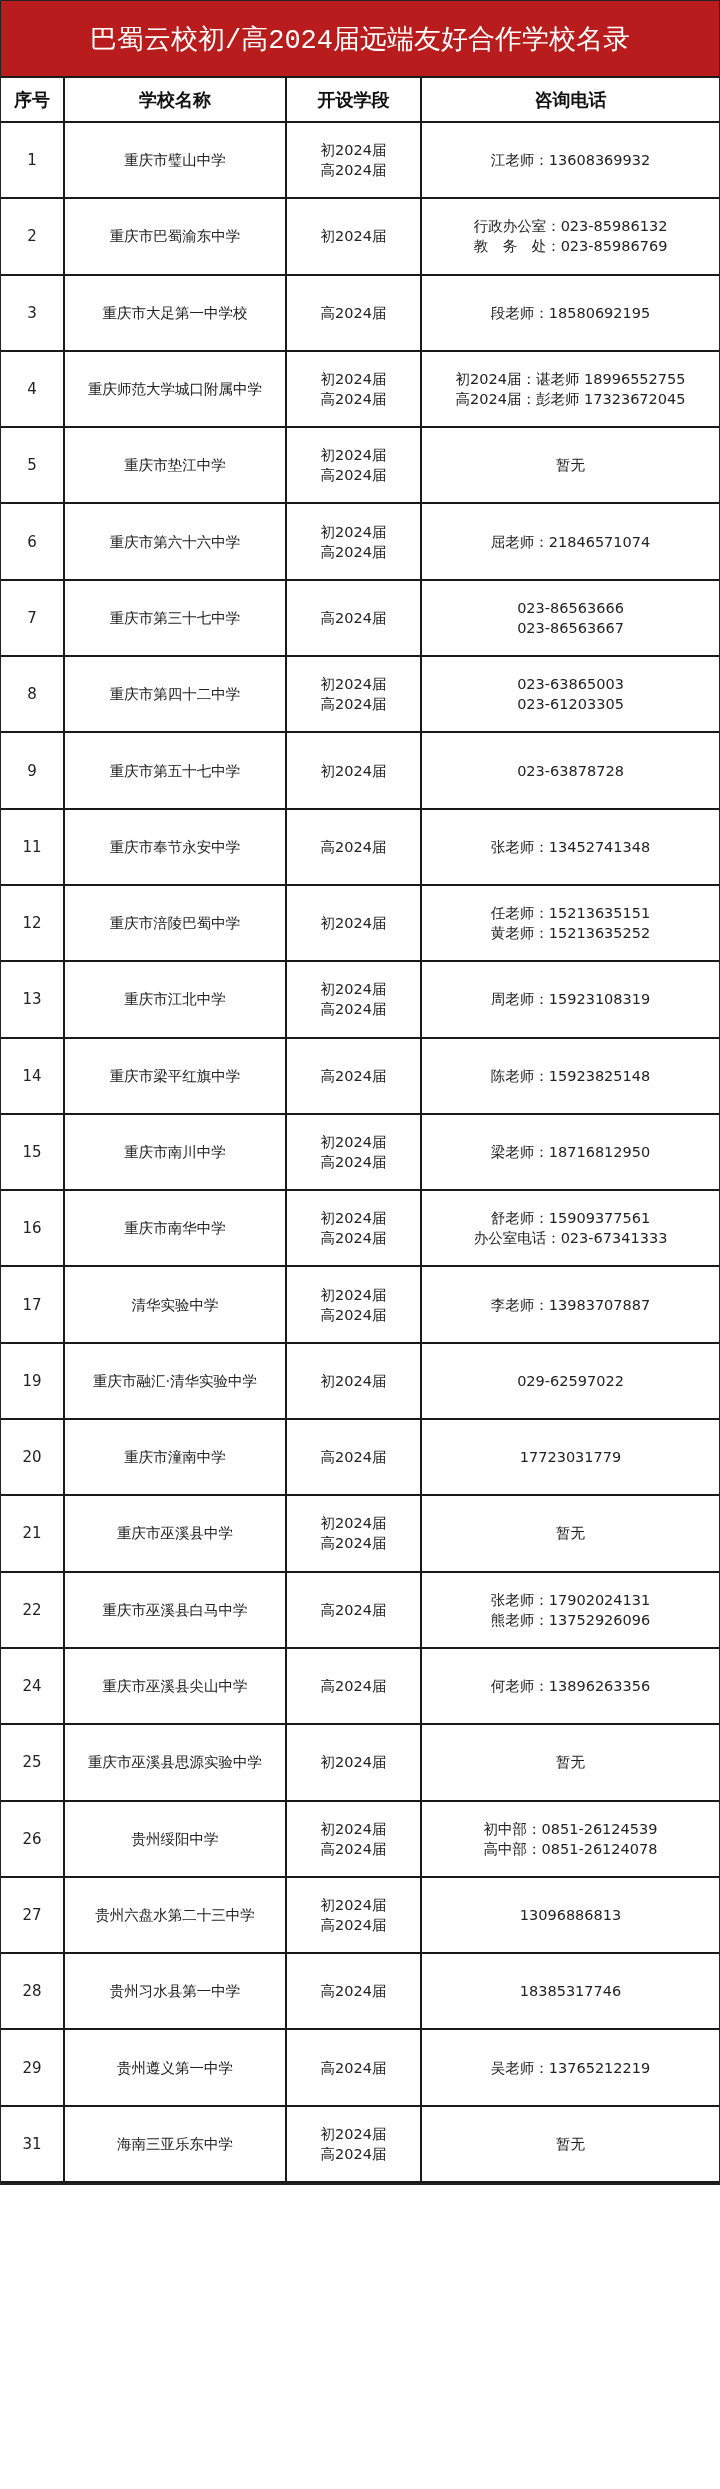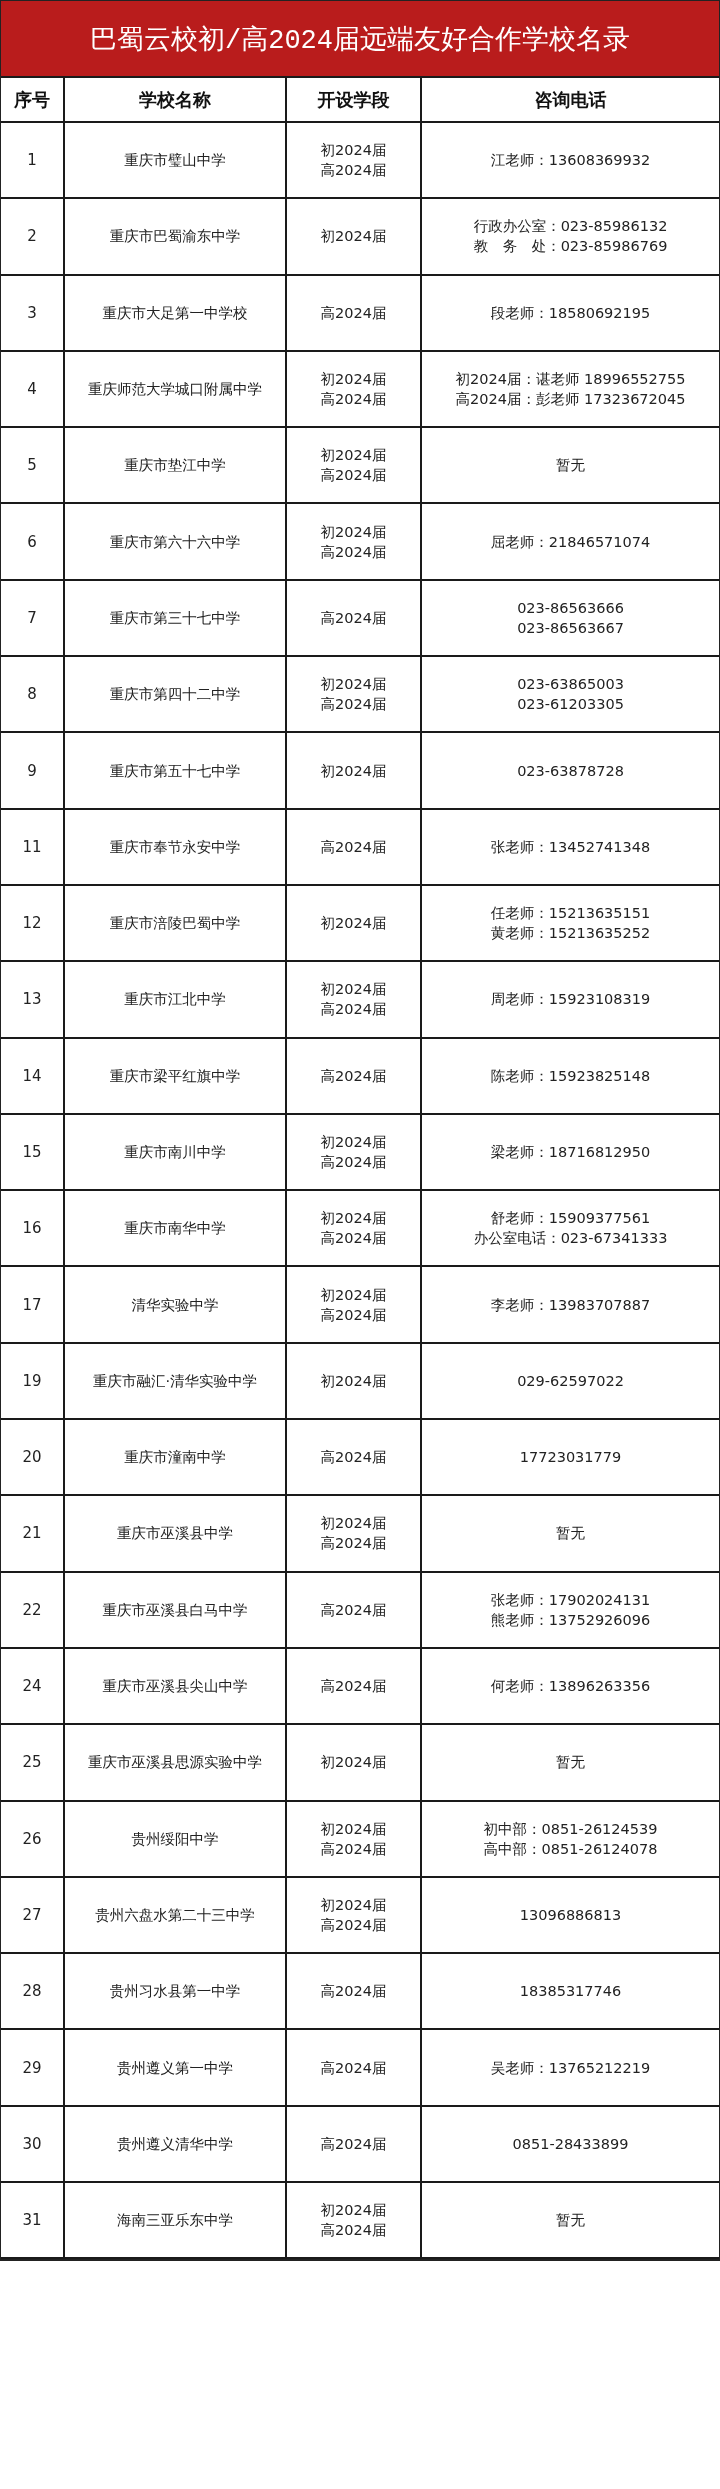--- a/index.html
+++ b/index.html
@@ -319,30 +319,20 @@
           <td class="no">29</td>
           <td>贵州遵义第一中学</td>
           <td>
             <span class="line">高2024届</span>
           </td>
           <td>
             <span class="line">吴老师：13765212219</span>
           </td>
         </tr>
         <tr>
-          <td class="no">30</td>
-          <td>贵州遵义清华中学</td>
-          <td>
-            <span class="line">高2024届</span>
-          </td>
-          <td>
-            <span class="line">0851-28433899</span>
-          </td>
-        </tr>
-        <tr>
           <td class="no">31</td>
           <td>海南三亚乐东中学</td>
           <td>
             <span class="line">初2024届</span>
             <span class="line">高2024届</span>
           </td>
           <td>
             <span class="line">暂无</span>
           </td>
         </tr>

